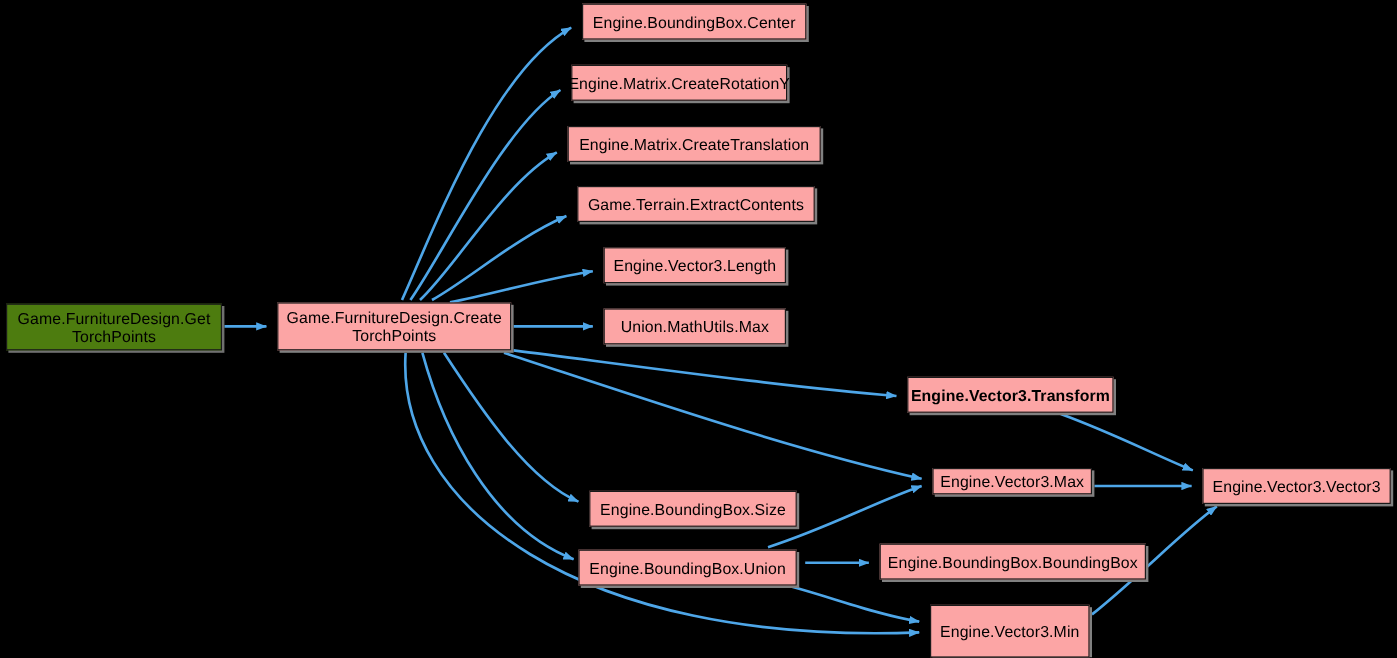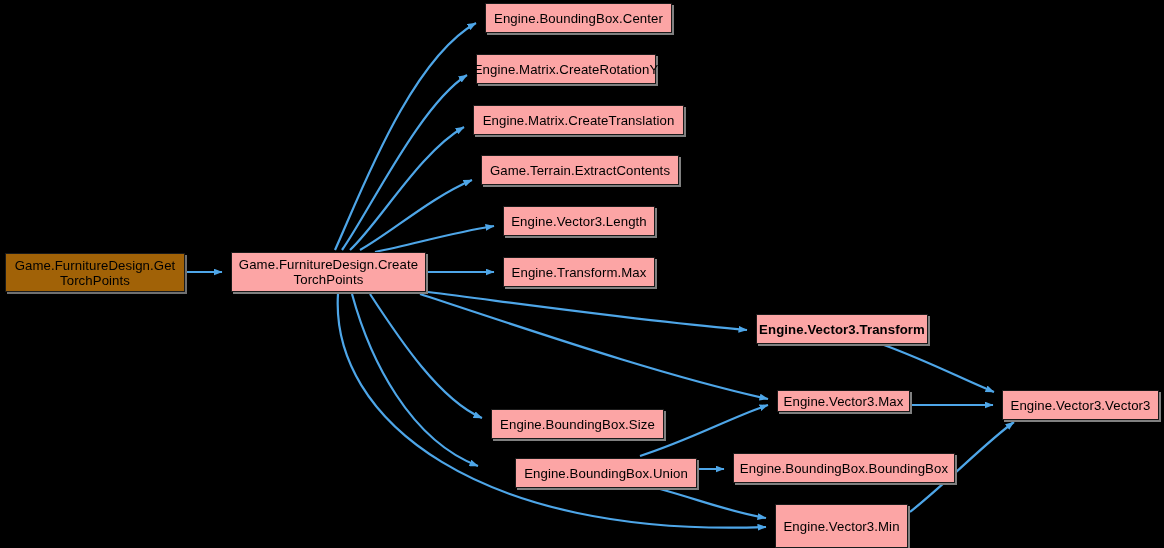--- a/index.html
+++ b/index.html
@@ -33,21 +33,21 @@
     border: 1px solid #1a1a1a;
     box-shadow: 2px 2px 0 0 #808080;
     color: #000000;
     font-size: 13.2px;
     line-height: 15px;
     letter-spacing: 0.1px;
     white-space: pre-line;
     z-index: 5;
   }
   .node.root {
-    background: #a16207;
+    background: #4d7c0f;
     border: 1px solid #1a1a1a;
     box-shadow: 2px 2px 0 0 #707070;
   }
   .node-label {
     display: block;
     padding: 0 6px;
   }
 </style>
 </head>
 <body>
@@ -85,23 +85,23 @@
   <div id="nodes-group">
       <div class="node root" style="left: 5px; top: 253px; width: 180px; height: 39px;"><span class="node-label">Game.FurnitureDesign.Get
 TorchPoints</span></div>
       <div class="node" style="left: 231px; top: 252px; width: 195px; height: 40px;"><span class="node-label">Game.FurnitureDesign.Create
 TorchPoints</span></div>
       <div class="node" style="left: 485px; top: 3px; width: 187px; height: 30px;"><span class="node-label">Engine.BoundingBox.Center</span></div>
       <div class="node" style="left: 476px; top: 54px; width: 180px; height: 30px;"><span class="node-label">Engine.Matrix.CreateRotationY</span></div>
       <div class="node" style="left: 473px; top: 105px; width: 211px; height: 30px;"><span class="node-label">Engine.Matrix.CreateTranslation</span></div>
       <div class="node" style="left: 481px; top: 155px; width: 198px; height: 30px;"><span class="node-label">Game.Terrain.ExtractContents</span></div>
       <div class="node" style="left: 503px; top: 206px; width: 152px; height: 30px;"><span class="node-label">Engine.Vector3.Length</span></div>
-      <div class="node" style="left: 503px; top: 257px; width: 152px; height: 30px;"><span class="node-label">Engine.Transform.Max</span></div>
+      <div class="node" style="left: 503px; top: 257px; width: 152px; height: 30px;"><span class="node-label">Union.MathUtils.Max</span></div>
       <div class="node" style="left: 756px; top: 314px; width: 172px; height: 30px; font-weight: bold;"><span class="node-label">Engine.Vector3.Transform</span></div>
       <div class="node" style="left: 777px; top: 390px; width: 133px; height: 22px;"><span class="node-label">Engine.Vector3.Max</span></div>
       <div class="node" style="left: 1002px; top: 390px; width: 157px; height: 30px;"><span class="node-label">Engine.Vector3.Vector3</span></div>
       <div class="node" style="left: 491px; top: 409px; width: 173px; height: 30px;"><span class="node-label">Engine.BoundingBox.Size</span></div>
-      <div class="node" style="left: 515px; top: 458px; width: 182px; height: 30px;"><span class="node-label">Engine.BoundingBox.Union</span></div>
+      <div class="node" style="left: 482px; top: 458px; width: 182px; height: 30px;"><span class="node-label">Engine.BoundingBox.Union</span></div>
       <div class="node" style="left: 733px; top: 453px; width: 222px; height: 30px;"><span class="node-label">Engine.BoundingBox.BoundingBox</span></div>
       <div class="node" style="left: 775px; top: 504px; width: 133px; height: 44px;"><span class="node-label">Engine.Vector3.Min</span></div>
     </div>
 
 </div>
 
 </body></html>

